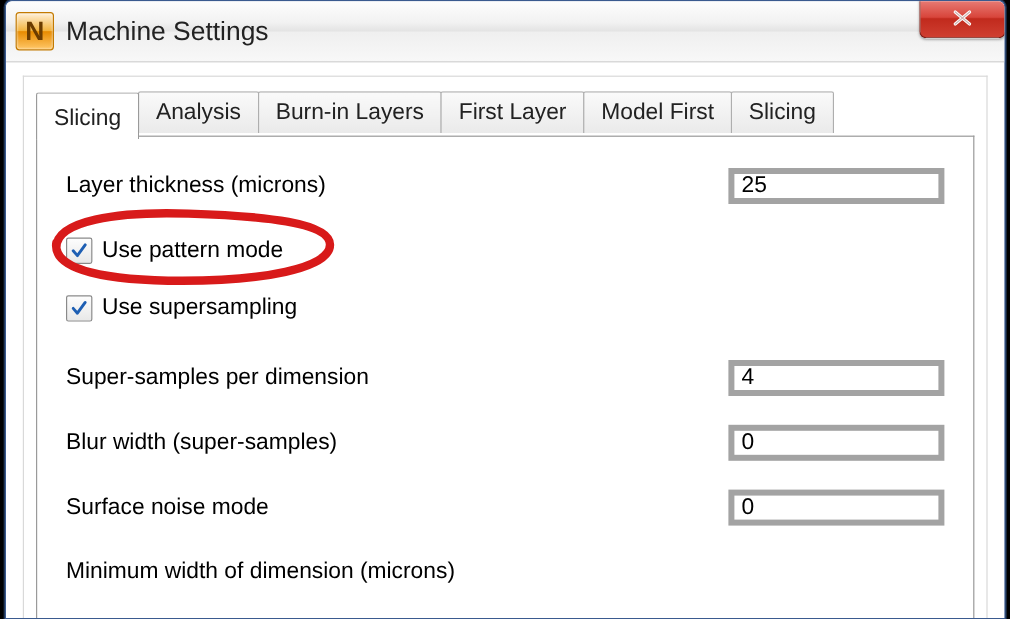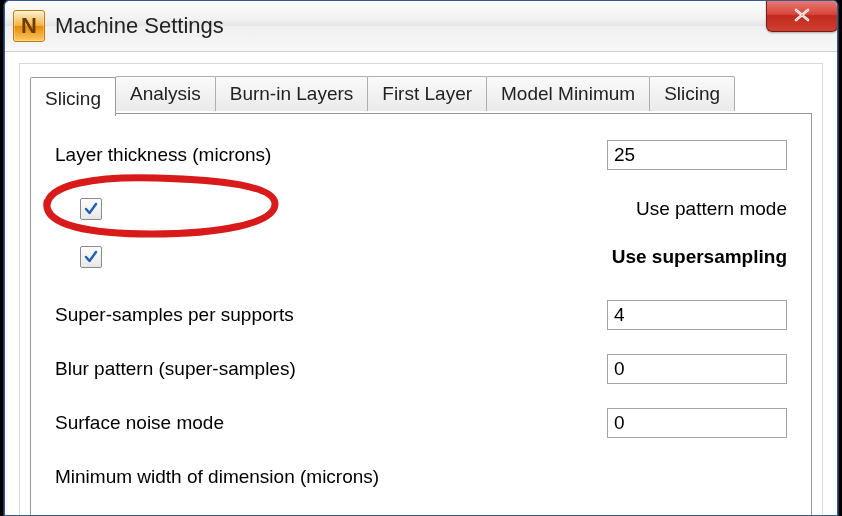--- a/index.html
+++ b/index.html
@@ -126,32 +126,31 @@
   }
 
   .row {
     display: flex;
     align-items: center;
     justify-content: space-between;
     margin-bottom: 20px;
     min-height: 34px;
   }
   .row.check-row {
-    justify-content: space-between;
+    justify-content: flex-start;
     margin-bottom: 14px;
-    margin-left: 25px;
   }
   .label {
     font-size: 19px;
     color: #000;
   }
   .input {
     width: 180px;
     height: 30px;
-    border: 1px solid #a3a3a3;
+    border: 5px solid #a3a3a3;
     padding: 2px 6px;
     font-size: 19px;
     font-family: inherit;
     box-sizing: border-box;
   }
 
   .checkbox {
     width: 20px;
     height: 20px;
     border: 1px solid #8a8a8a;
@@ -194,56 +193,56 @@
     </div>
   </div>
 
   <div class="client">
 
     <div class="tabstrip">
       <div class="tab active"><span>Slicing</span></div>
       <div class="tab"><span>Analysis</span></div>
       <div class="tab"><span>Burn-in Layers</span></div>
       <div class="tab"><span>First Layer</span></div>
-      <div class="tab"><span>Model Minimum</span></div>
+      <div class="tab"><span>Model First</span></div>
       <div class="tab"><span>Slicing</span></div>
     </div>
 
     <div class="tabpage">
 
       <div class="row">
         <span class="label">Layer thickness (microns)</span>
         <input class="input" value="25" style="">
       </div>
 
       <div class="row check-row">
         <span class="checkbox">
           <svg width="16" height="16" viewBox="0 0 16 16">
             <path d="M3 8 L6.5 12 L13 3" stroke="#1e5fb3" stroke-width="2.4" fill="none" stroke-linecap="round" stroke-linejoin="round"></path>
           </svg>
         </span>
         <span class="label">Use pattern mode</span>
       </div>
 
-      <div class="row check-row" style="margin-bottom:24px;font-weight:bold;">
+      <div class="row check-row" style="margin-bottom:24px;">
         <span class="checkbox">
           <svg width="16" height="16" viewBox="0 0 16 16">
             <path d="M3 8 L6.5 12 L13 3" stroke="#1e5fb3" stroke-width="2.4" fill="none" stroke-linecap="round" stroke-linejoin="round"></path>
           </svg>
         </span>
         <span class="label">Use supersampling</span>
       </div>
 
       <div class="row">
-        <span class="label">Super-samples per supports</span>
+        <span class="label">Super-samples per dimension</span>
         <input class="input" value="4" style="">
       </div>
 
       <div class="row">
-        <span class="label">Blur pattern (super-samples)</span>
+        <span class="label">Blur width (super-samples)</span>
         <input class="input" value="0" style="">
       </div>
 
       <div class="row">
         <span class="label">Surface noise mode</span>
         <input class="input" value="0" style="">
       </div>
 
       <div class="row">
         <span class="label">Minimum width of dimension (microns)</span>

